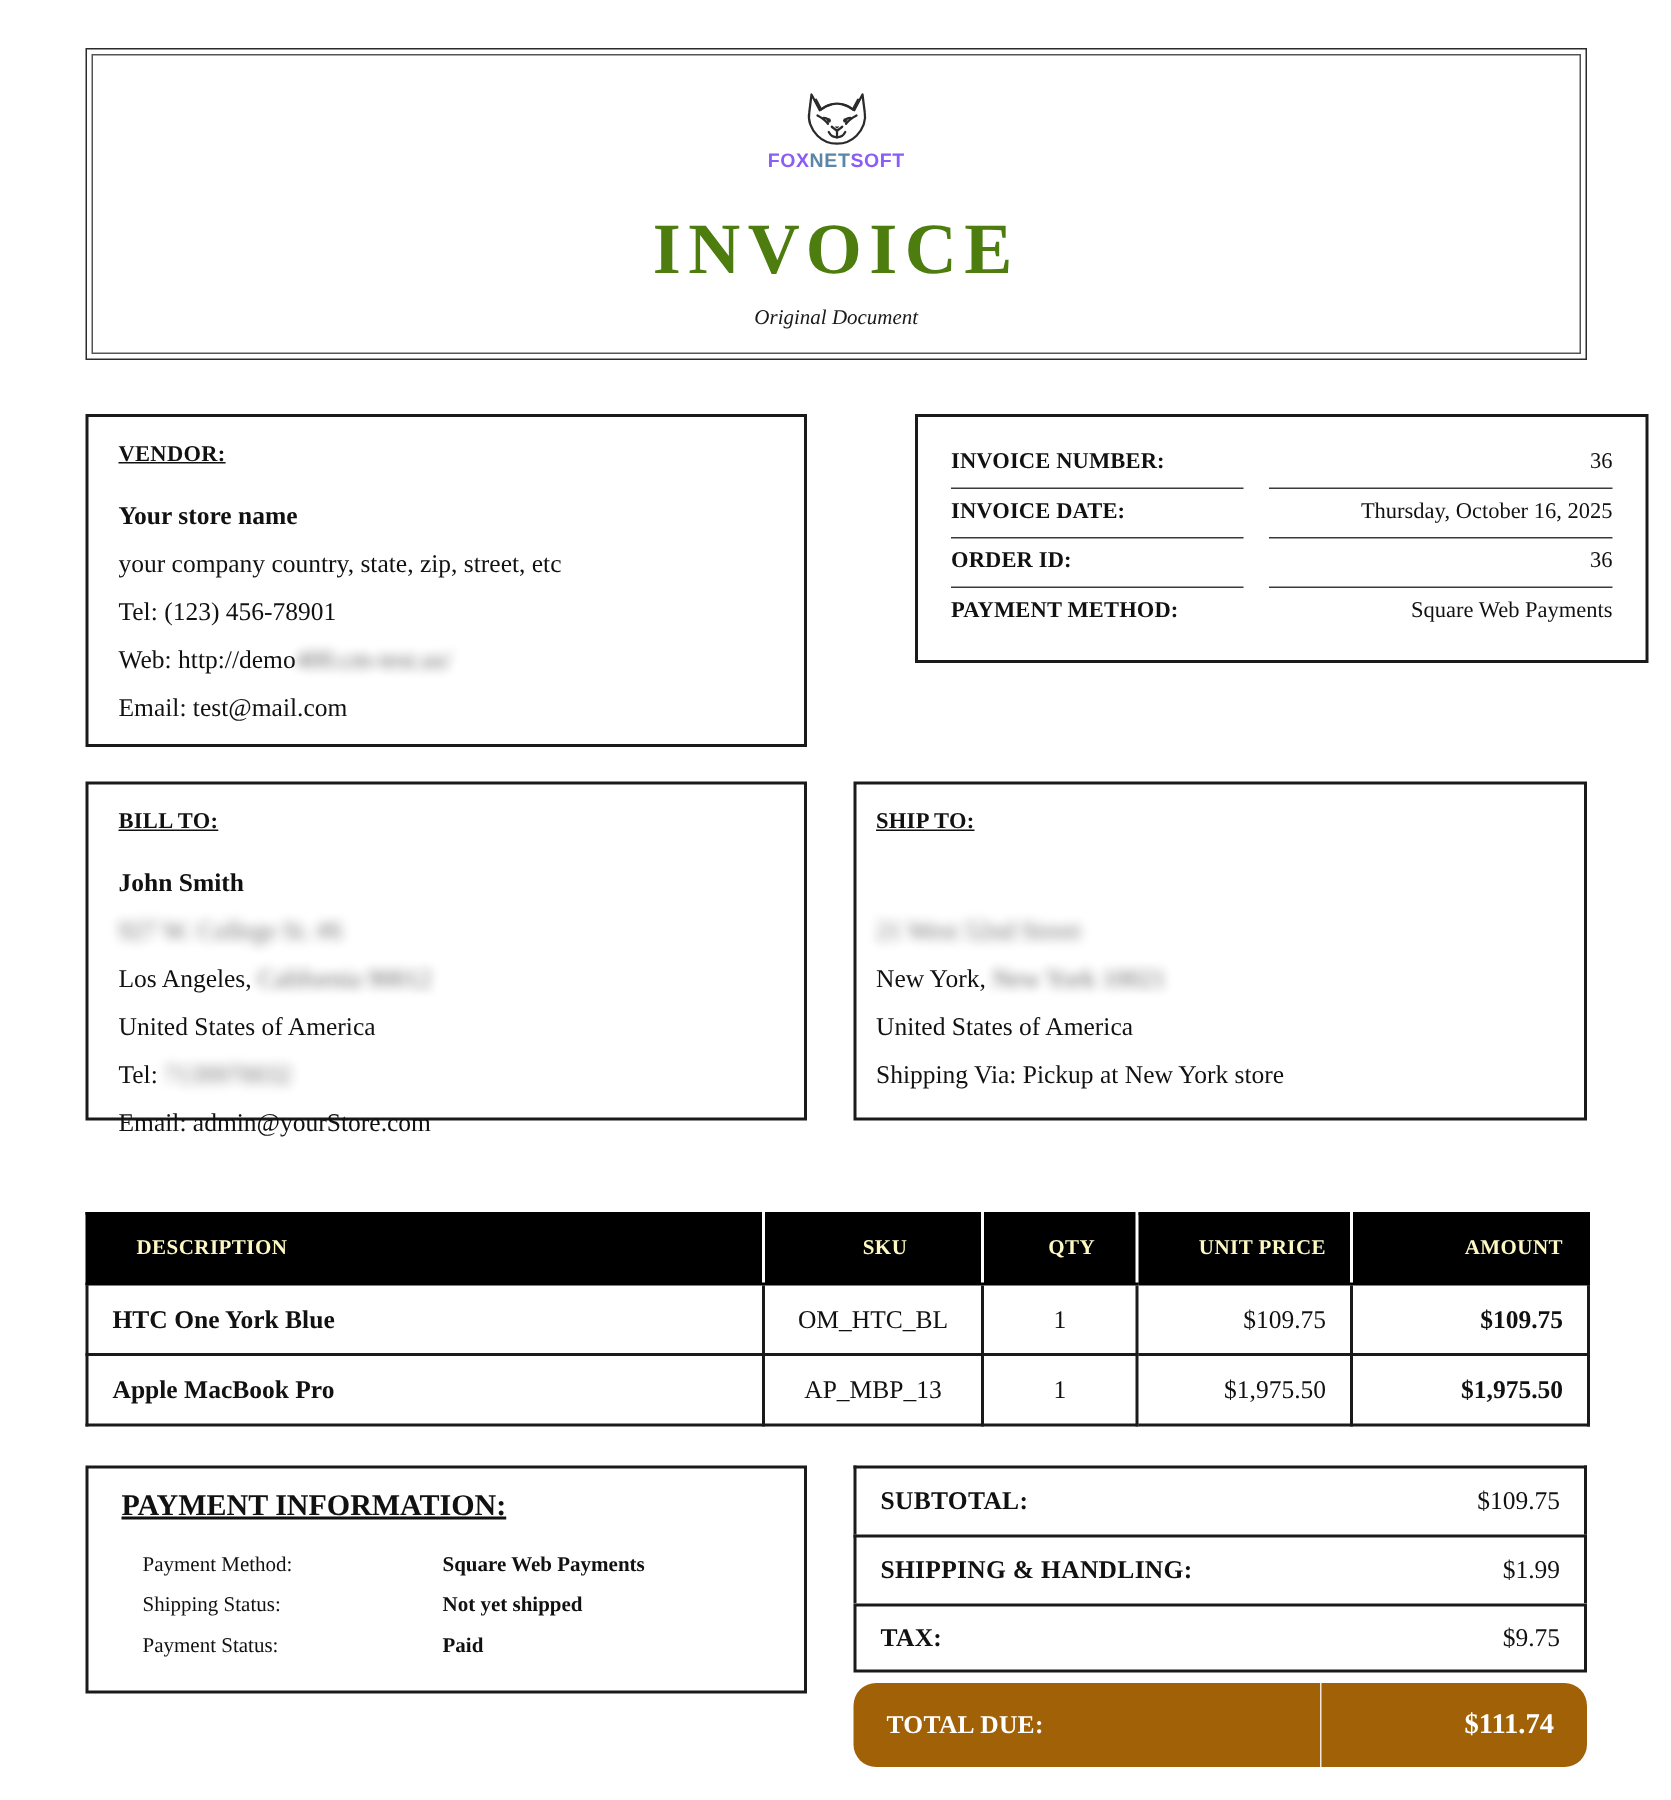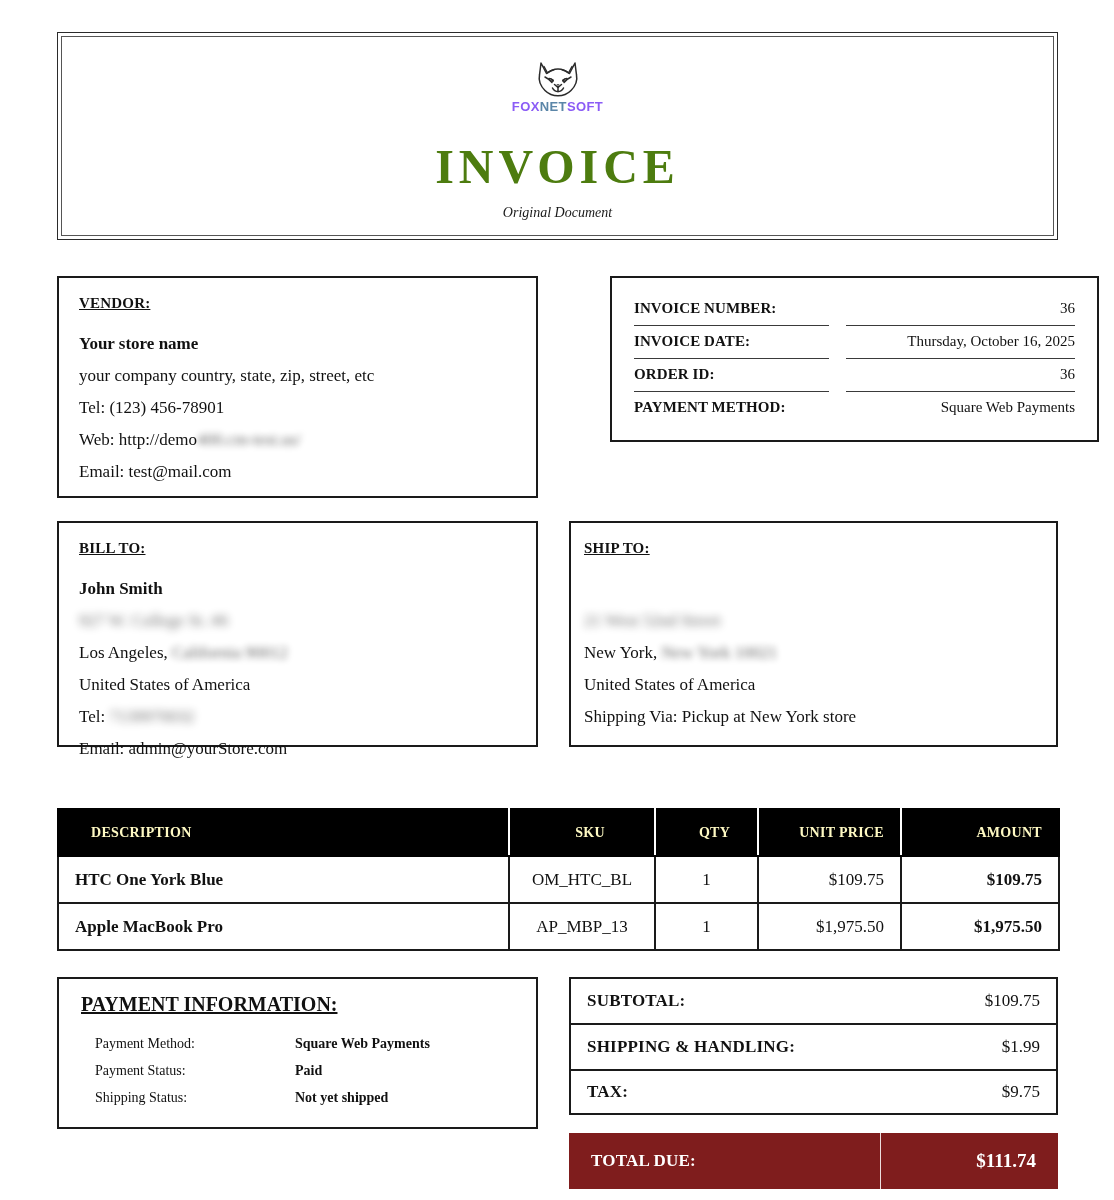--- a/index.html
+++ b/index.html
@@ -221,24 +221,25 @@
     font-weight: bold;
     font-size: 17px;
     letter-spacing: 0.2px;
   }
   .tot-row .v { font-size: 17px; }
 
   .tot-final {
     display: flex;
     align-items: center;
     height: 56px;
-    background: #7f1d1d;
+    background: #a16207;
     color: #fff;
-    margin-top: 18px;
+    margin-top: 7px;
     position: relative;
+    border-radius: 15px;
   }
   .tot-final .k {
     flex: 0 0 311px;
     font-weight: bold;
     font-size: 17px;
     padding-left: 22px;
     letter-spacing: 0.2px;
   }
   .tot-final .divider {
     position: absolute;
@@ -375,26 +376,26 @@
     </tbody>
   </table>
 
   <div class="box" id="payinfo-box">
     <div class="payinfo-head">PAYMENT INFORMATION:</div>
     <div class="pay-row">
       <span class="k">Payment Method:</span>
       <span class="v">Square Web Payments</span>
     </div>
     <div class="pay-row">
+      <span class="k">Shipping Status:</span>
+      <span class="v">Not yet shipped</span>
+    </div>
+    <div class="pay-row">
       <span class="k">Payment Status:</span>
       <span class="v">Paid</span>
-    </div>
-    <div class="pay-row">
-      <span class="k">Shipping Status:</span>
-      <span class="v">Not yet shipped</span>
     </div>
   </div>
 
   <div id="totals">
     <div class="tot-row">
       <span class="k">SUBTOTAL:</span>
       <span class="v">$109.75</span>
     </div>
     <div class="tot-row">
       <span class="k">SHIPPING &amp; HANDLING:</span>

